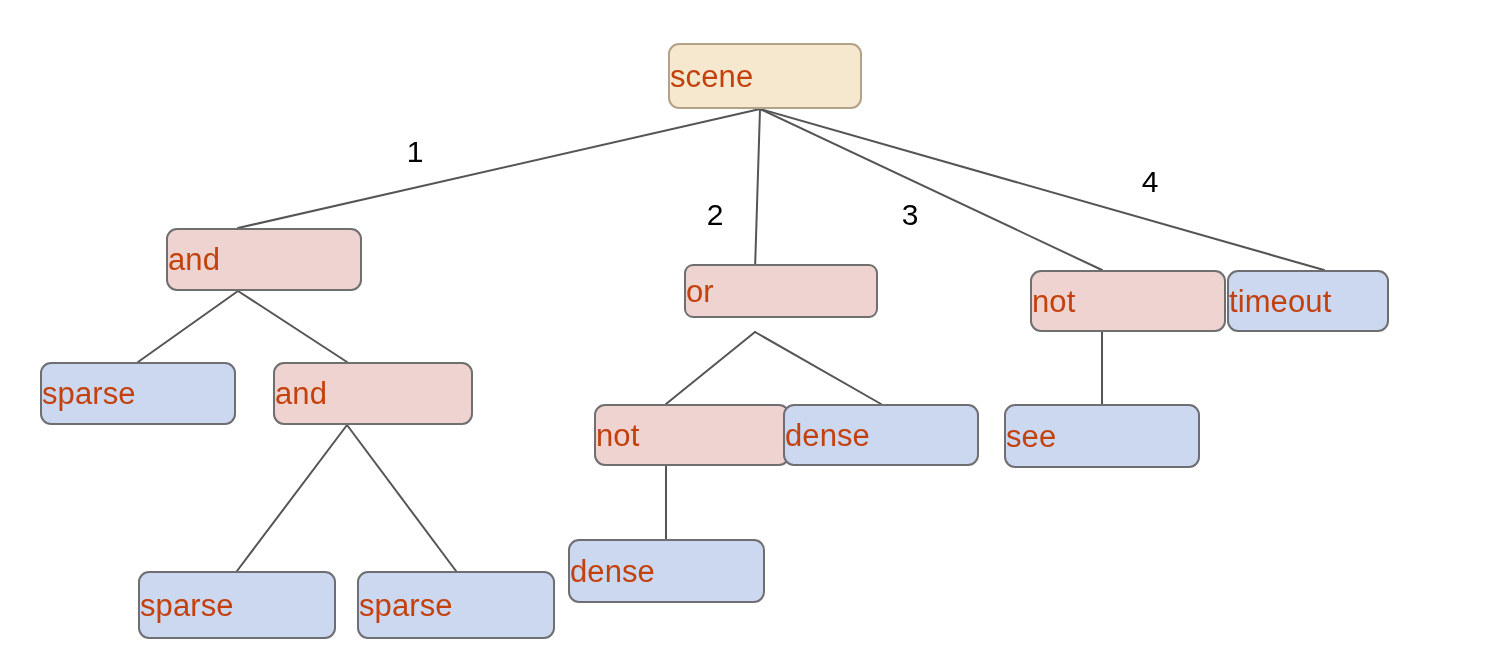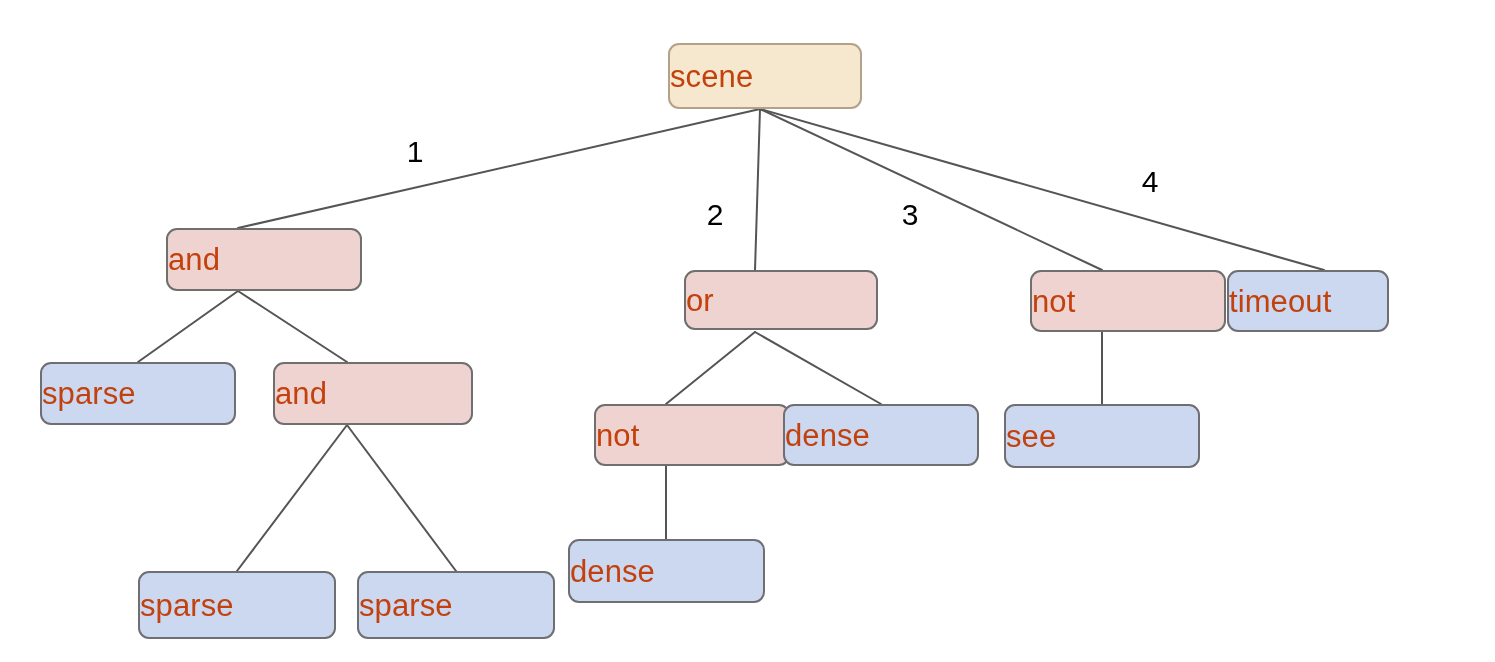--- a/index.html
+++ b/index.html
@@ -81,21 +81,21 @@
       <line x1="666" y1="466" x2="666" y2="539" stroke="#555555" stroke-width="2" stroke-linecap="round"></line>
       <line x1="1102" y1="332" x2="1102" y2="404" stroke="#555555" stroke-width="2" stroke-linecap="round"></line>
     </svg>
   <div id="node-layer">
       <div class="tree-node node-root" style="left: 668px; top: 43px; width: 194px; height: 66px;">
         <span>scene</span>
       </div>
       <div class="tree-node node-op" style="left: 140px; top: 228px; width: 196px; height: 63px;">
         <span>and</span>
       </div>
-      <div class="tree-node node-op" style="left: 658px; top: 270px; width: 194px; height: 60px;">
+      <div class="tree-node node-op" style="left: 658px; top: 264px; width: 194px; height: 54px; border-radius: 9px;">
         <span>or</span>
       </div>
       <div class="tree-node node-op" style="left: 1004px; top: 270px; width: 196px; height: 62px;">
         <span>not</span>
       </div>
       <div class="tree-node node-leaf" style="left: 1227px; top: 270px; width: 162px; height: 62px;">
         <span>timeout</span>
       </div>
       <div class="tree-node node-leaf" style="left: 40px; top: 362px; width: 196px; height: 63px;">
         <span>sparse</span>

